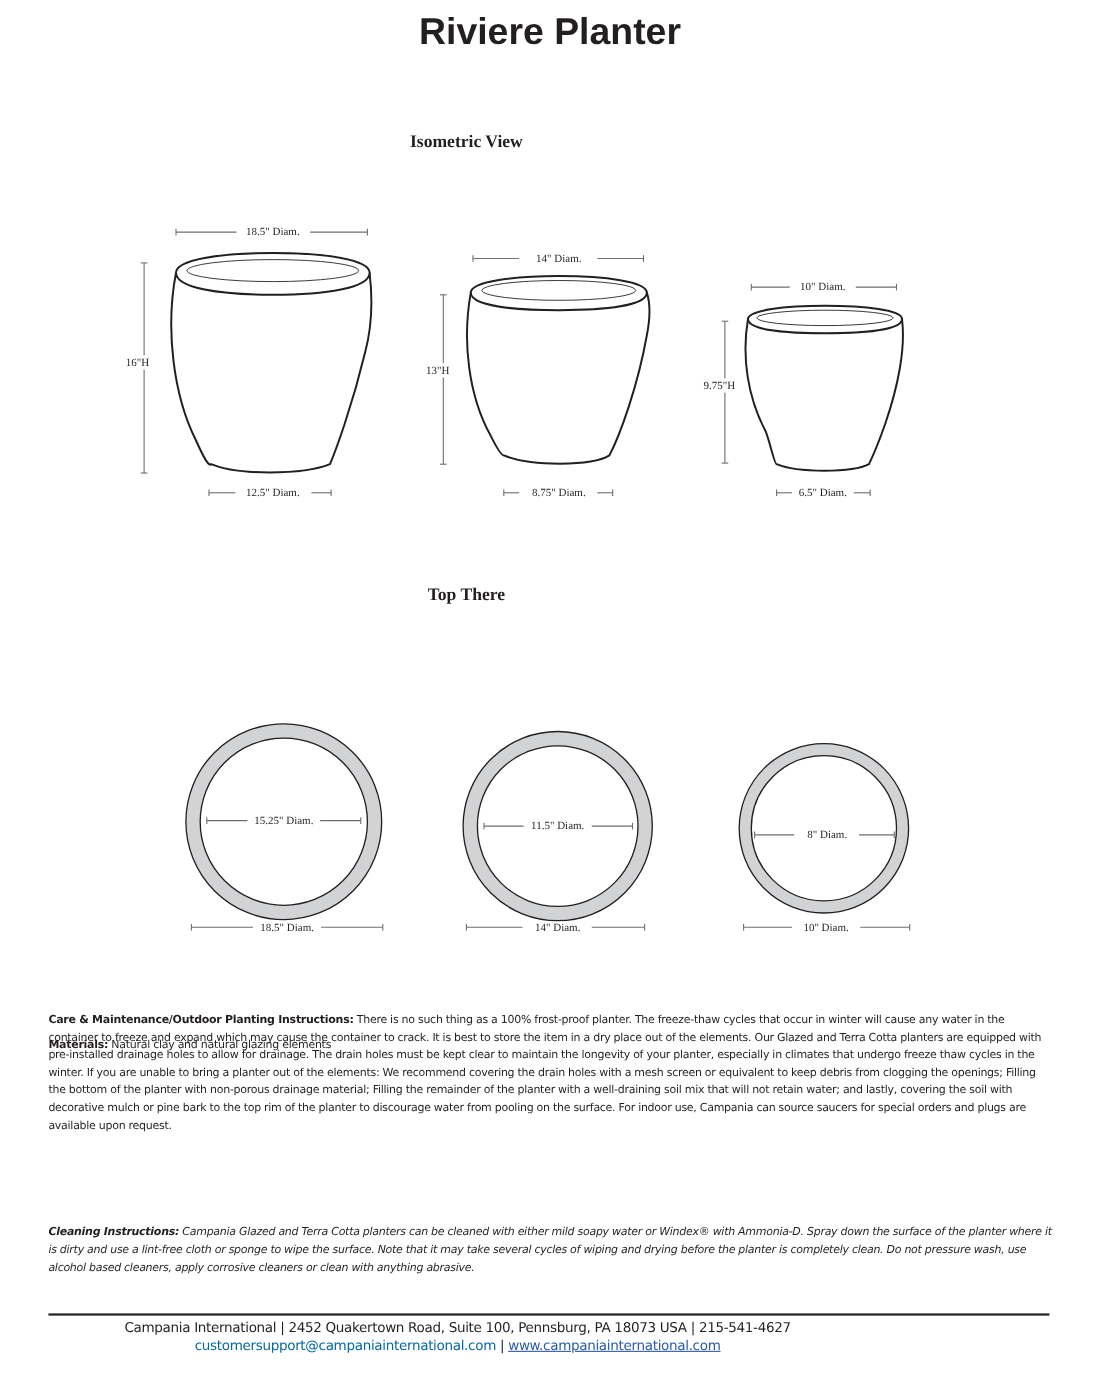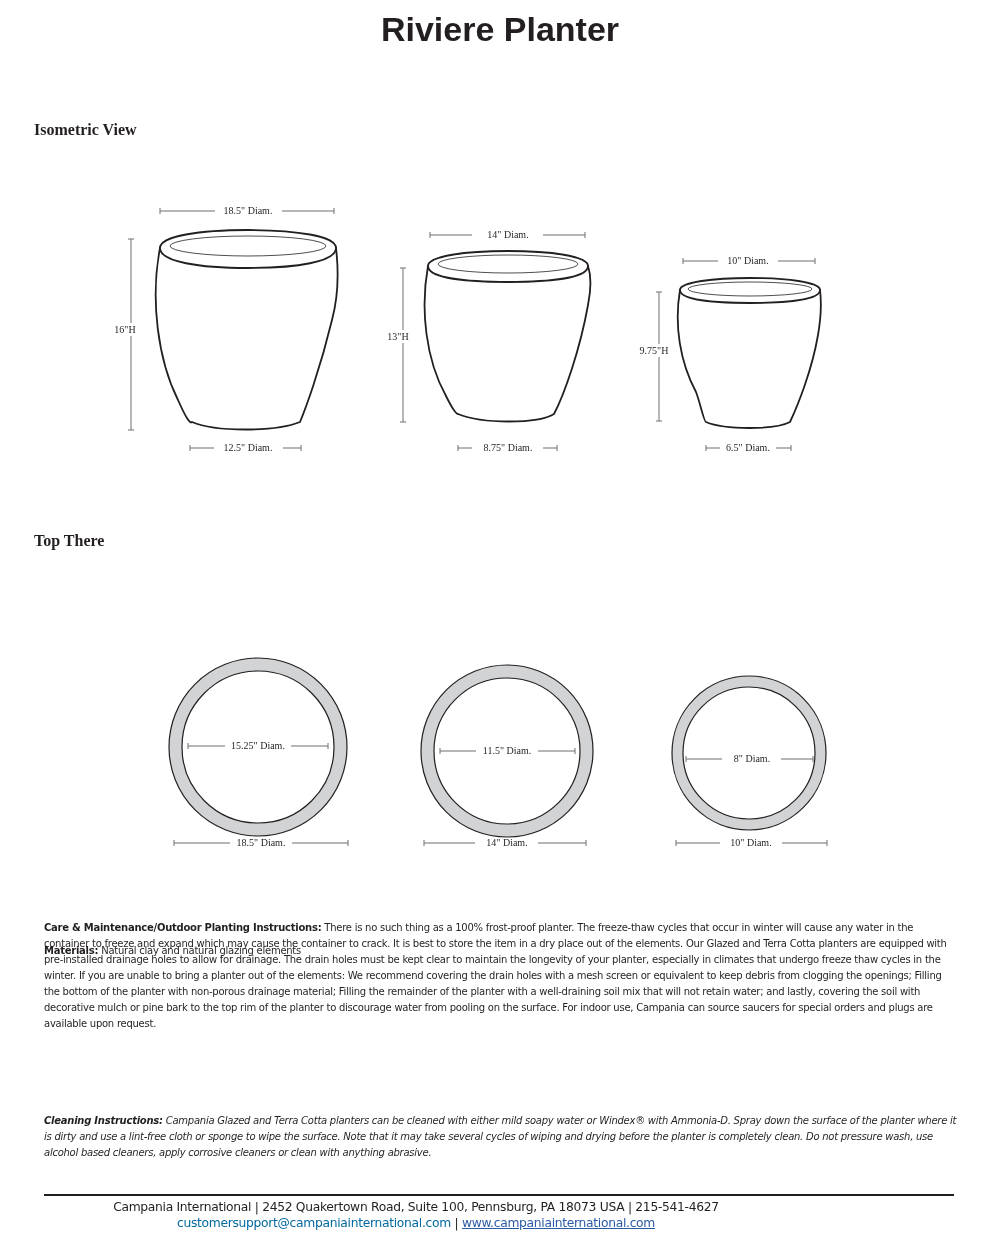--- a/index.html
+++ b/index.html
@@ -1,20 +1,20 @@
 <!DOCTYPE html>
 <html><head>
 <meta charset="utf-8">
 <style>
   html, body { margin: 0; padding: 0; background: #ffffff; }
   body { width: 1000px; height: 1250px; position: relative; overflow: hidden; color: #231f20; }
   .title { position: absolute; top: 10px; left: 0; width: 1000px; text-align: center;
     font-family: "Liberation Sans", sans-serif; font-weight: bold; font-size: 34px; color: #231f20; margin: 0; }
-  .section-heading { position: absolute; left: 0; width: 848px; text-align: left;
-    font-family: "Liberation Serif", serif; font-weight: bold; font-size: 16px; color: #231f20; margin: 0; padding-left: 34px; }
+  .section-heading { position: absolute; left: 0; width: 848px; text-align: center;
+    font-family: "Liberation Serif", serif; font-weight: bold; font-size: 16px; color: #231f20; margin: 0; }
   #iso-heading { top: 121px; }
   #top-heading { top: 532px; }
   svg.drawing { position: absolute; left: 0; top: 0; width: 1000px; height: 900px; }
   .dimtext { font-family: "Liberation Serif", serif; font-size: 10px; fill: #231f20; }
   .dimline { stroke: #6d6e70; stroke-width: 1; fill: none; }
   .outline { stroke: #231f20; stroke-width: 1.8; fill: #ffffff; }
   .rim-inner { stroke: #231f20; stroke-width: 0.8; fill: #ffffff; }
   .ring { fill: #d1d3d4; stroke: #231f20; stroke-width: 1.2; }
   .ring-inner { fill: #ffffff; stroke: #231f20; stroke-width: 1.2; }
   .text-block { position: absolute; left: 44px; width: 914px; font-family: "DejaVu Sans", sans-serif;

